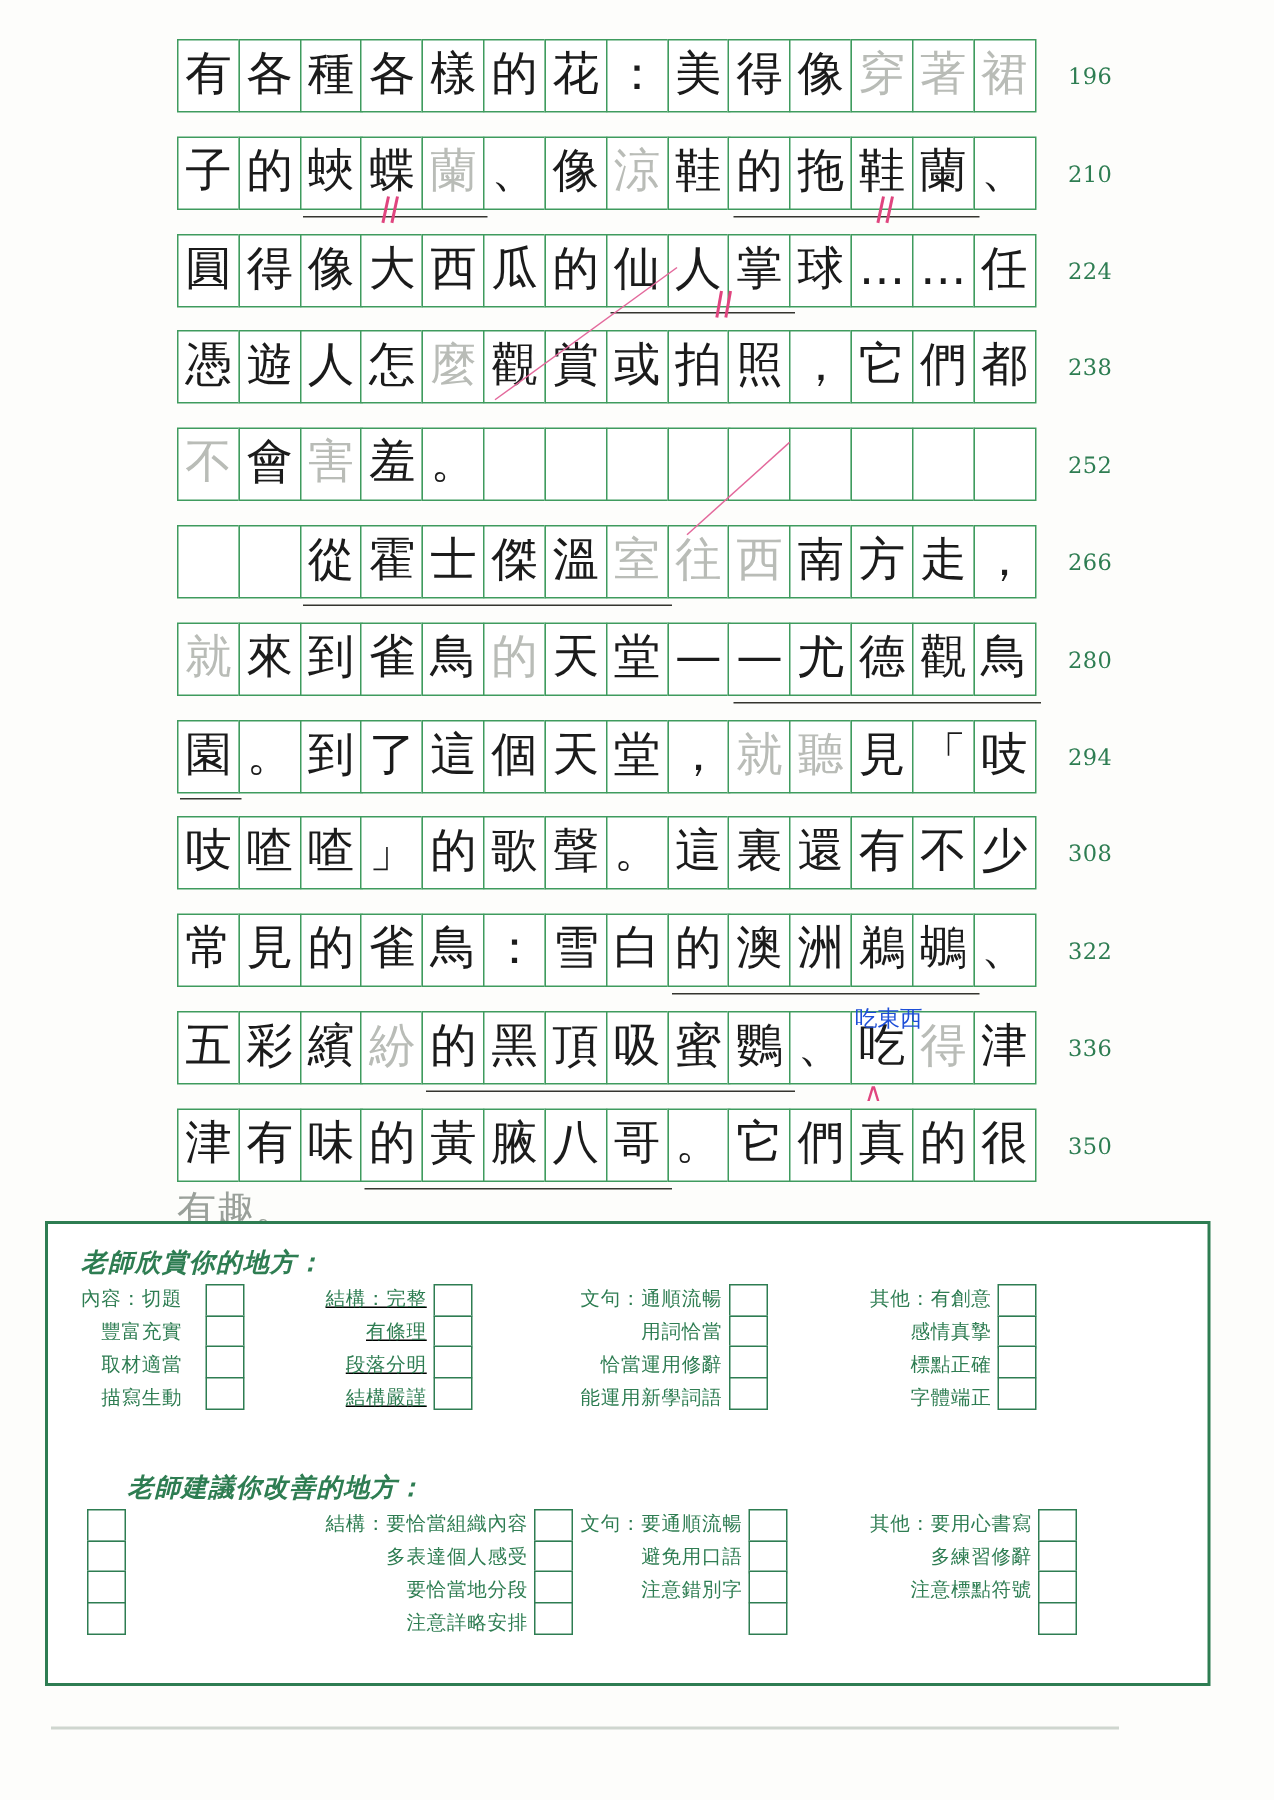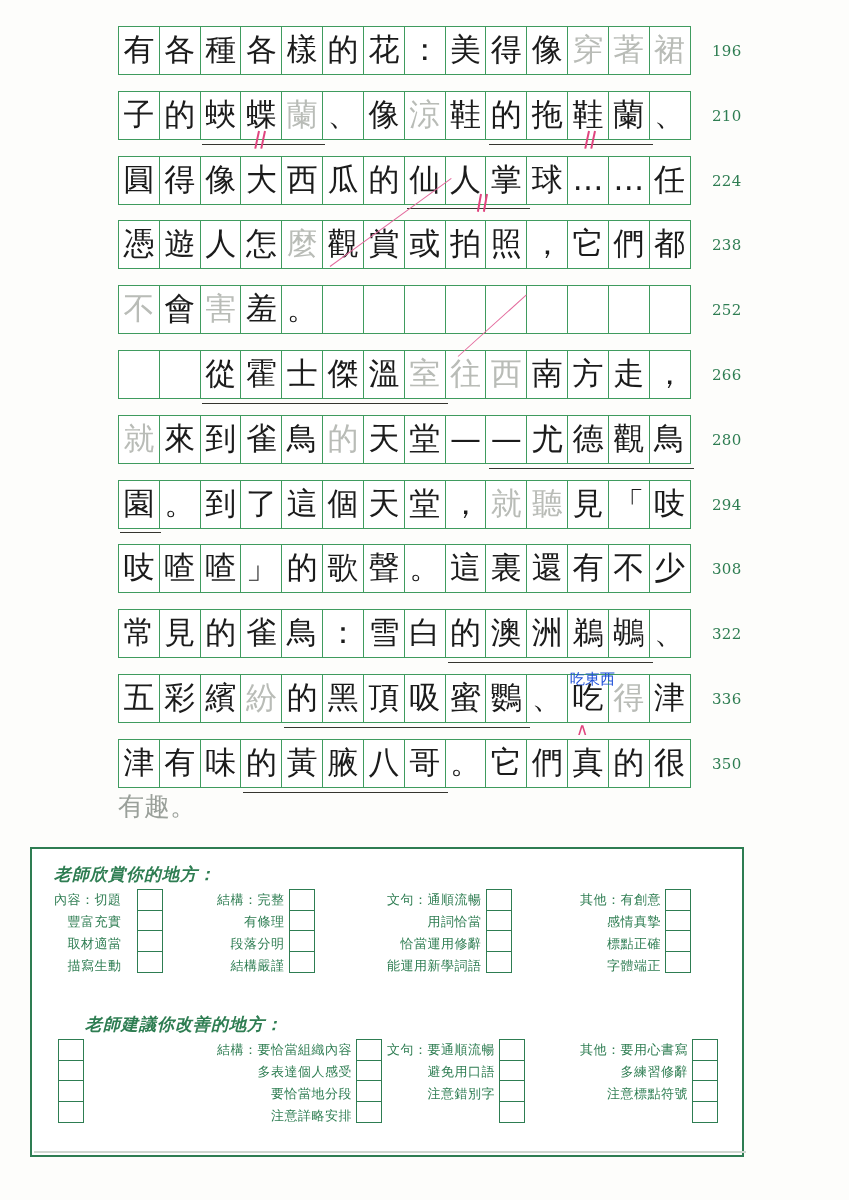--- a/index.html
+++ b/index.html
@@ -106,22 +106,22 @@
     top: 50px;
     font-size: 26px;
     color: #9aa09a;
     white-space: nowrap;
   }
 
   
   #eval-box {
     position: absolute;
     left: 30px;
-    top: 847px;
-    width: 714px;
+    top: 814px;
+    width: 777px;
     height: 310px;
     box-sizing: border-box;
     border: 2px solid #2e7d52;
     background: #ffffff;
   }
   .eval-section { position: absolute; left: 0; right: 0; }
   .eval-heading {
     position: absolute;
     font-family: "DejaVu Serif", "Liberation Serif", serif;
     font-style: italic;
@@ -730,21 +730,21 @@
               <div class="eval-label">取材適當</div>
               <div class="eval-label">描寫生動</div>
             </div>
             <div class="eval-boxes">
               <div class="eval-check"></div>
               <div class="eval-check"></div>
               <div class="eval-check"></div>
               <div class="eval-check"></div>
             </div>
           </div>
-          <div class="eval-col" style="left: 185px; top: 32px;">
+          <div class="eval-col" style="left: 185px; top: 32px; text-decoration: underline;">
             <div class="eval-labels">
               <div class="eval-label">結構：完整</div>
               <div class="eval-label">有條理</div>
               <div class="eval-label">段落分明</div>
               <div class="eval-label">結構嚴謹</div>
             </div>
             <div class="eval-boxes">
               <div class="eval-check"></div>
               <div class="eval-check"></div>
               <div class="eval-check"></div>

